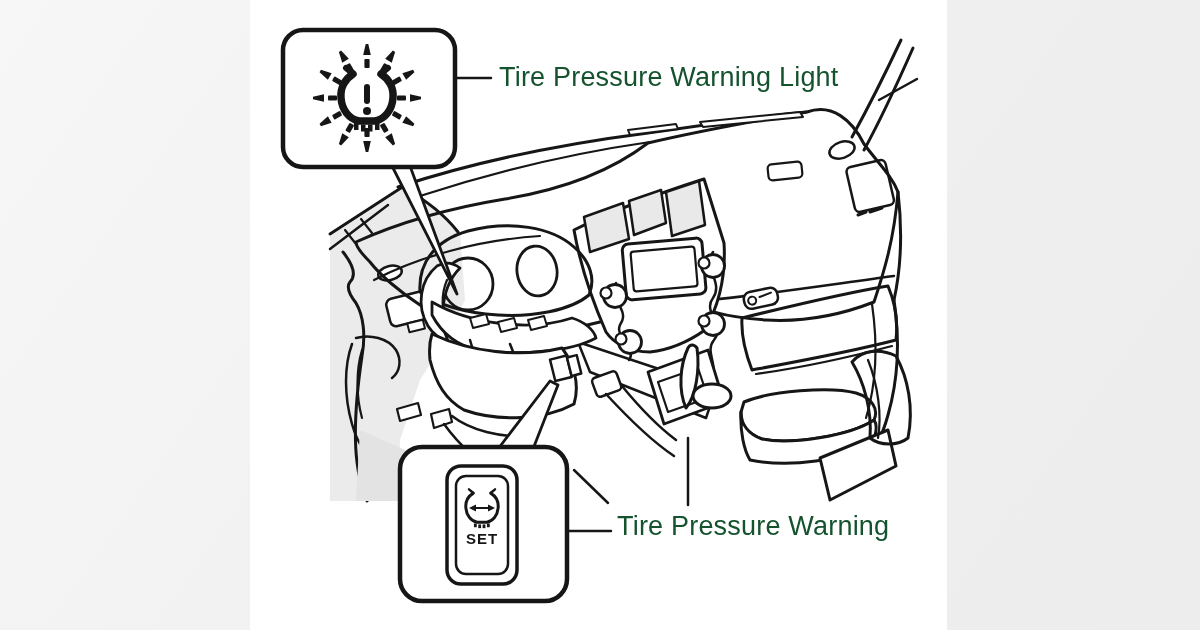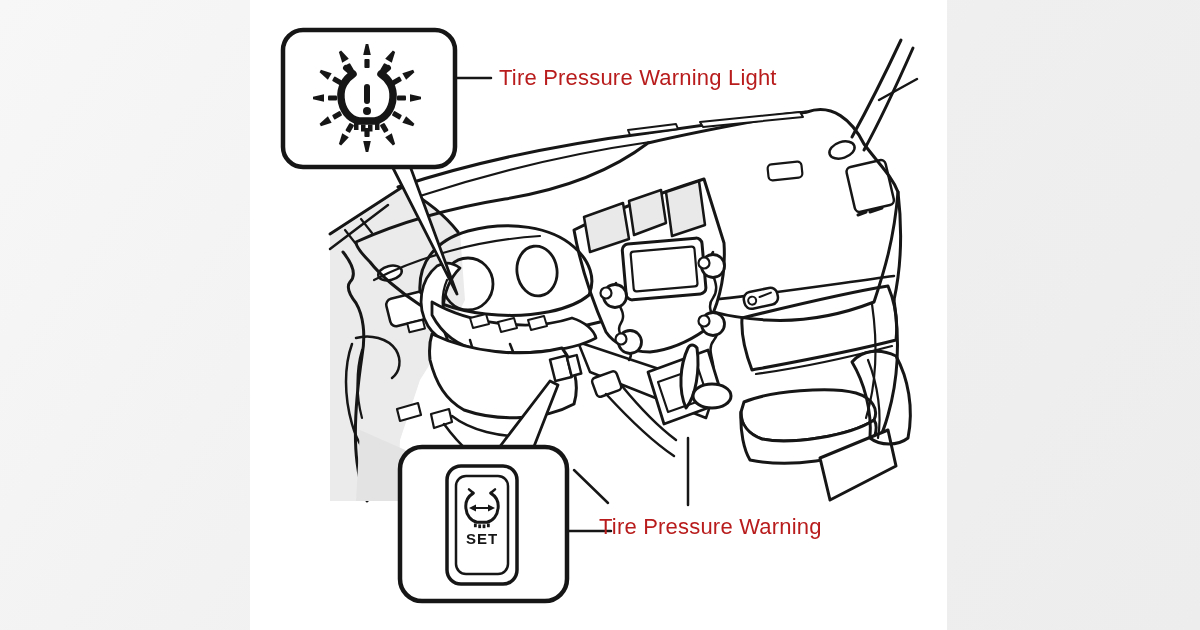--- a/index.html
+++ b/index.html
@@ -10,21 +10,21 @@
   .canvas{position:absolute;left:250px;top:0;width:697px;height:630px;background:#ffffff;}
   svg.diagram{position:absolute;left:0;top:0;width:1200px;height:630px;display:block;}
   
   .ln{stroke:#161616;fill:none;stroke-linecap:round;stroke-linejoin:round;}
   .w{fill:#ffffff;}
   .g1{fill:#e9e9ea;}
   .ink{fill:#161616;stroke:none;}
   .s2{stroke-width:2;}.s22{stroke-width:2.2;}.s25{stroke-width:2.5;}
   .s28{stroke-width:2.8;}.s3{stroke-width:3;}.s35{stroke-width:3.5;}
   .s45{stroke-width:4.5;}.s75{stroke-width:7.5;}
-  .label{position:absolute;color:#b91c1c;font-size:22px;line-height:27px;
+  .label{position:absolute;color:#14532d;font-size:27px;line-height:27px;
          white-space:nowrap;letter-spacing:0.2px;}
   .set-text{font-family:"Liberation Sans",sans-serif;font-weight:bold;
             font-size:15px;letter-spacing:1px;fill:#161616;}
 </style>
 </head>
 <body>
 
 <div class="stage">
   <div class="canvas"></div>
 
@@ -279,16 +279,16 @@
         <polygon class="ink" points="-13,0 -6,-3.5 -6,3.5"></polygon>
         <polygon class="ink" points="13,0 6,-3.5 6,3.5"></polygon>
       </g>
       <text class="set-text" x="482" y="544" text-anchor="middle">SET</text>
       <path class="ln s25" d="M567,531 L611,531"></path>
     </g>
   </svg>
 
   <div class="label" style="left:499px;top:64px;">Tire Pressure Warning Light</div>
 
-  <div class="label" style="left:599px;top:513px;">
+  <div class="label" style="left:617px;top:513px;">
     <div>Tire Pressure Warning</div>
   </div>
 </div>
 
 </body></html>

